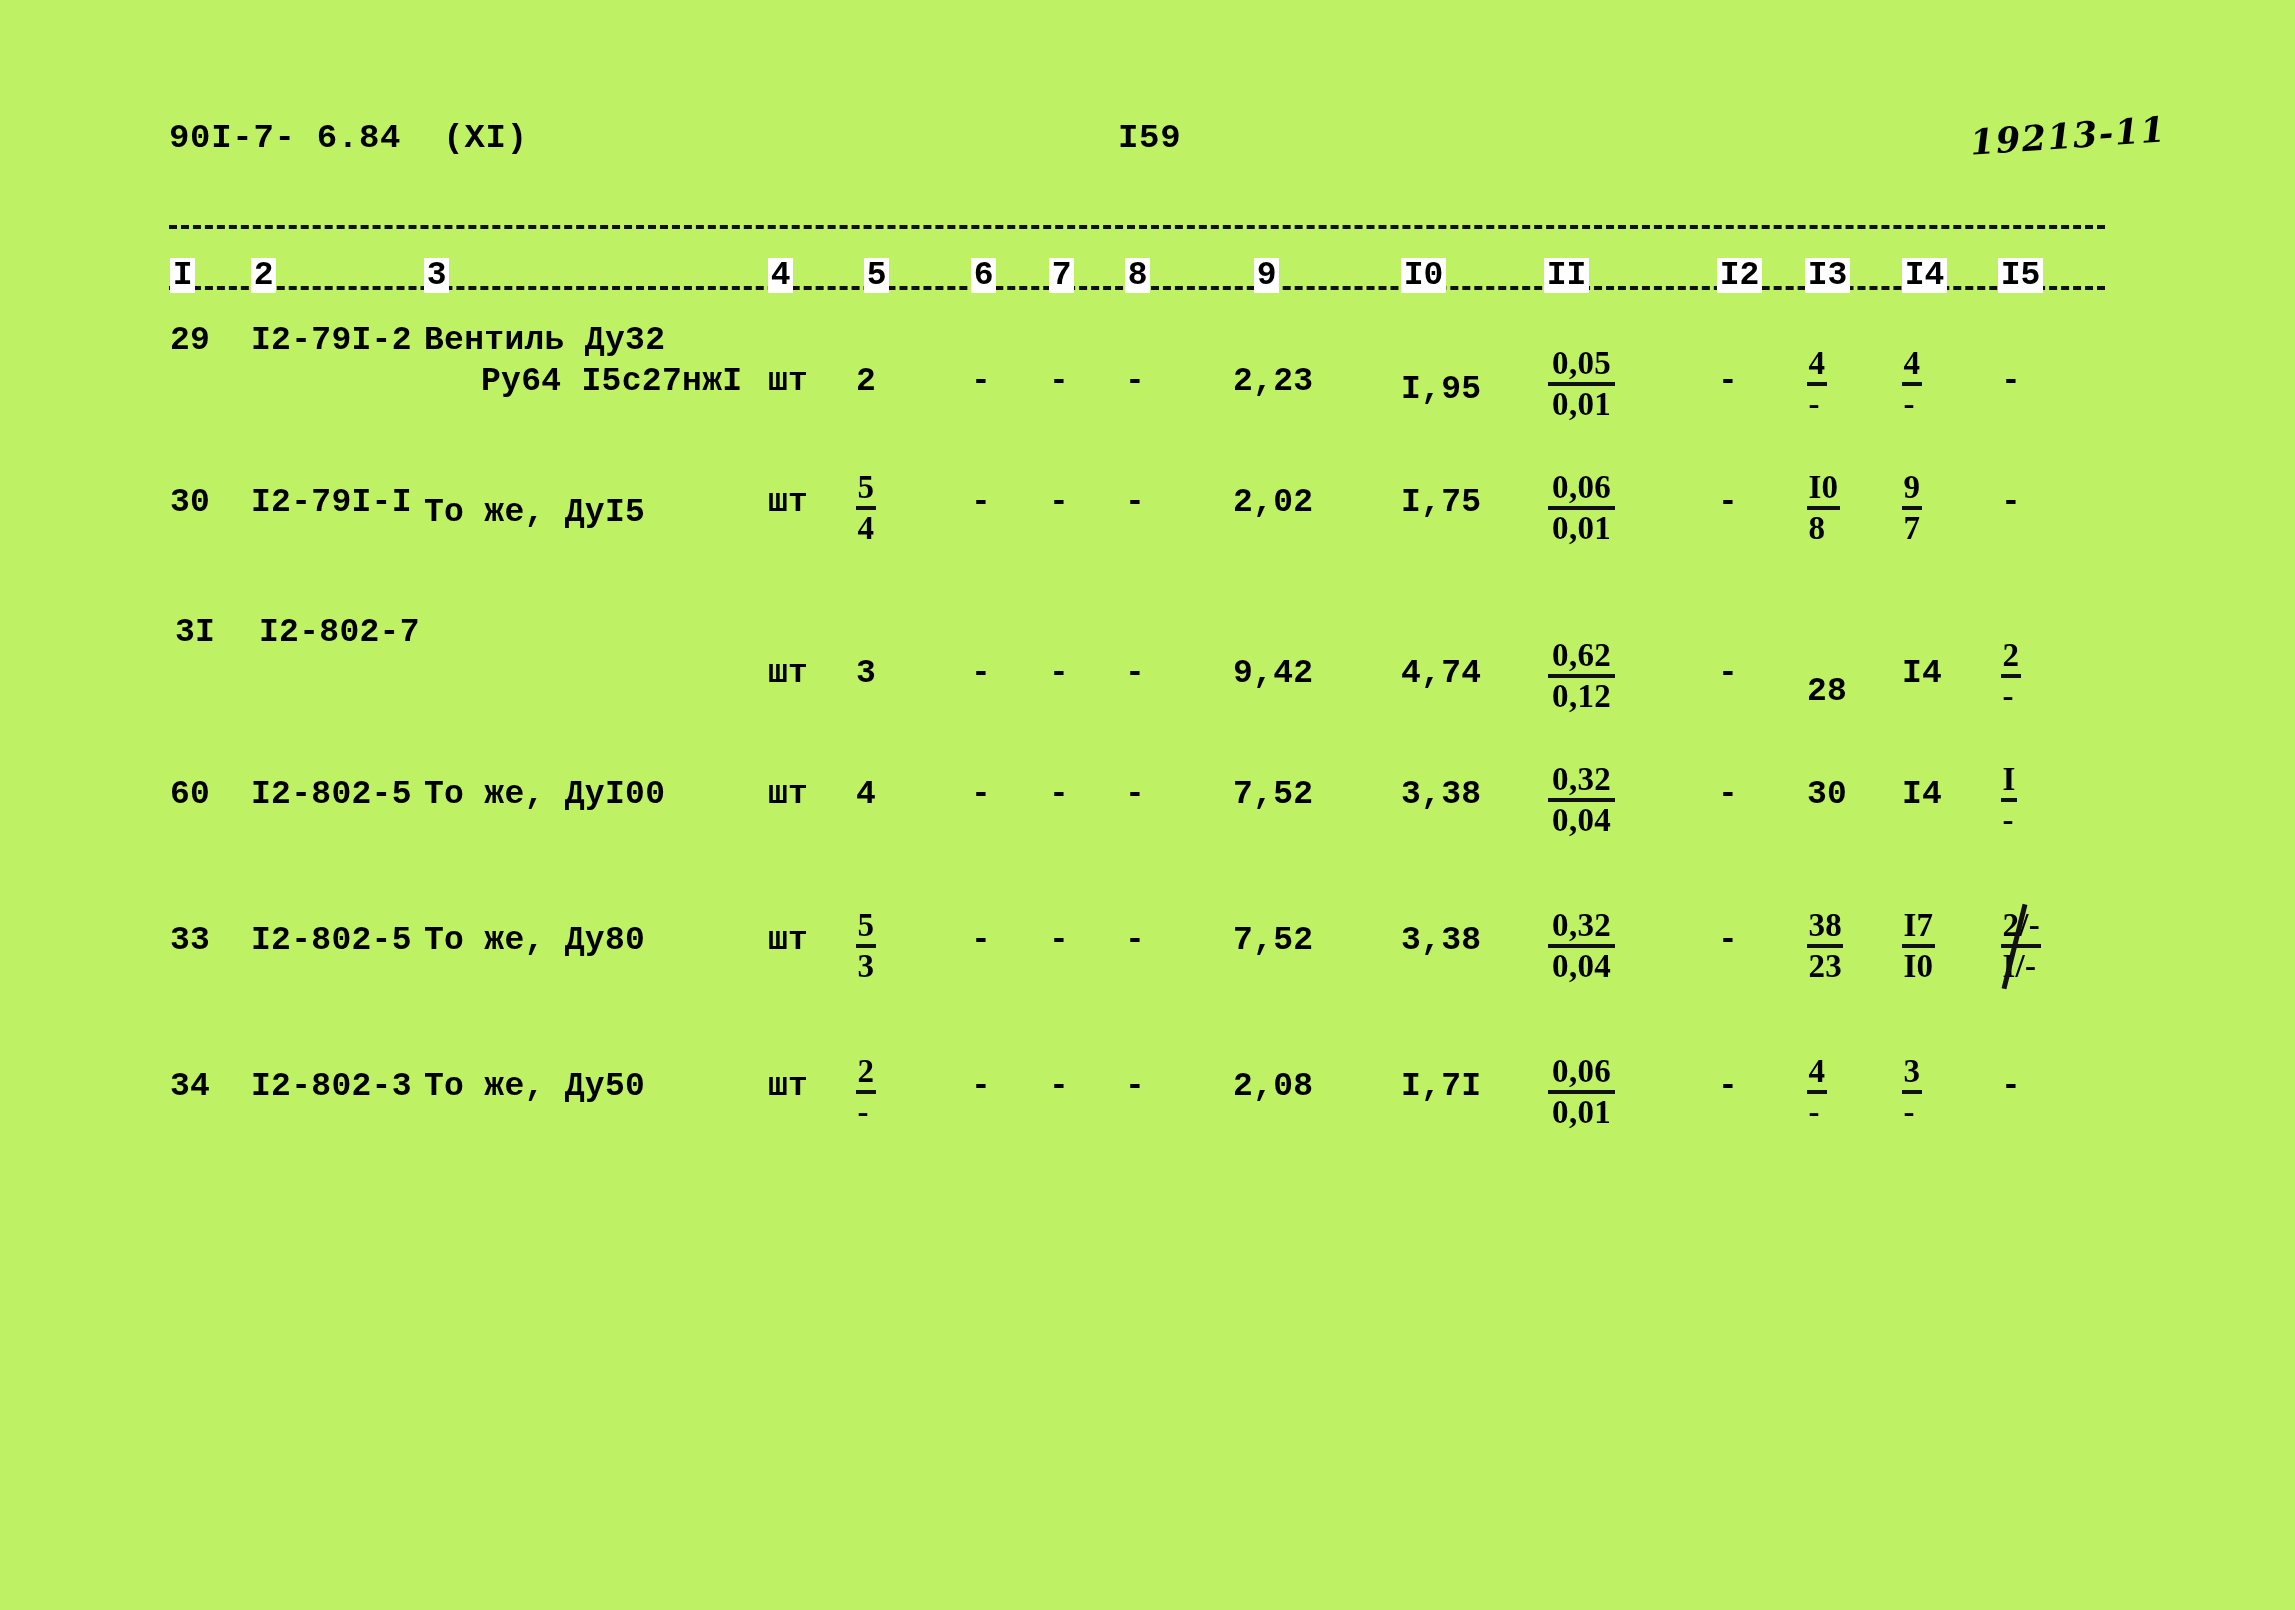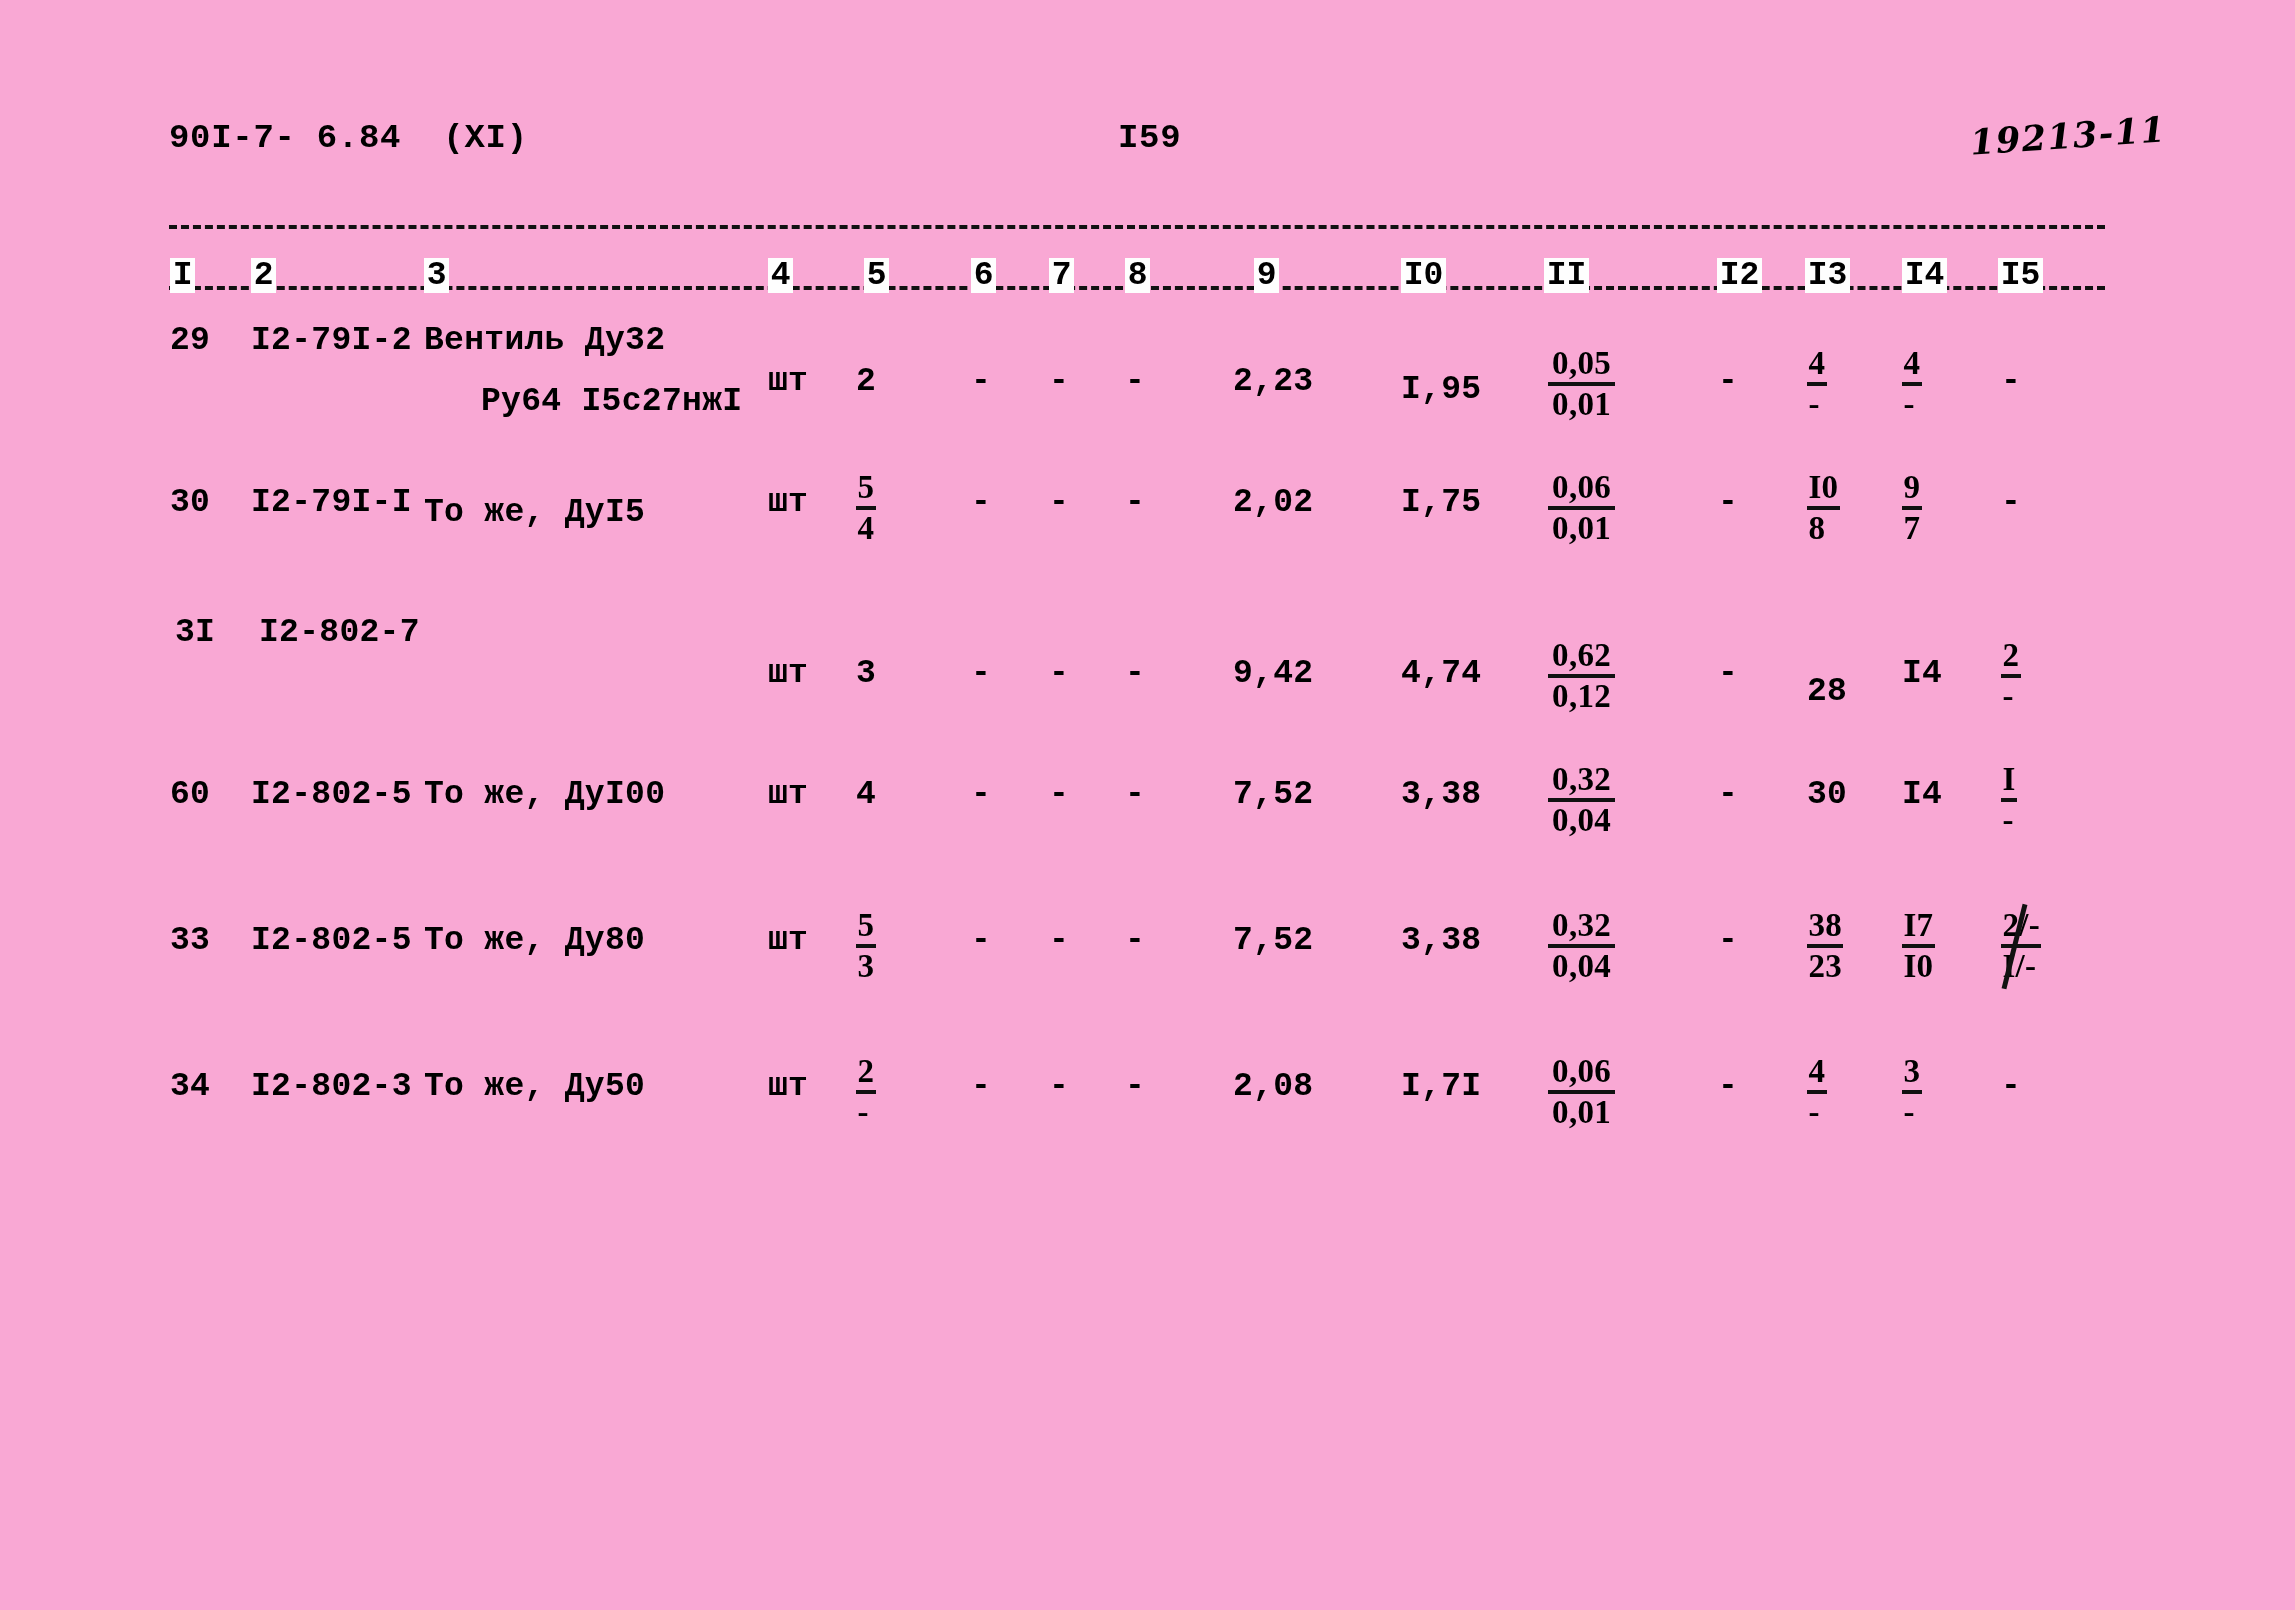--- a/index.html
+++ b/index.html
@@ -14,21 +14,21 @@
     overflow: hidden;
     font-family: "Liberation Serif", serif;
     color: #000000;
     -webkit-font-smoothing: none;
   }
 
   
   .page {
     position: absolute;
     inset: 0;
-    background: #f9a8d4;
+    background: #bef264;
   }
 
   
   .doc-header {
     position: absolute;
     top: 119px;
     left: 0;
     width: 100%;
     height: 48px;
   }
@@ -131,21 +131,20 @@
   .c-13     { left: 1807px; }
   .c-14     { left: 1902px; }
   .c-15     { left: 2001px; }
 
   .dash-mark { font-weight: bold; }
 
   
   .name-l2 {
     display: block;
     margin-left: 57px;
-    margin-top: 20px;
   }
 
   
   .frac {
     display: inline-block;
     line-height: 37px;
     font-family: Liberation Serif, serif;
   }
   .frac .num {
     display: block;

